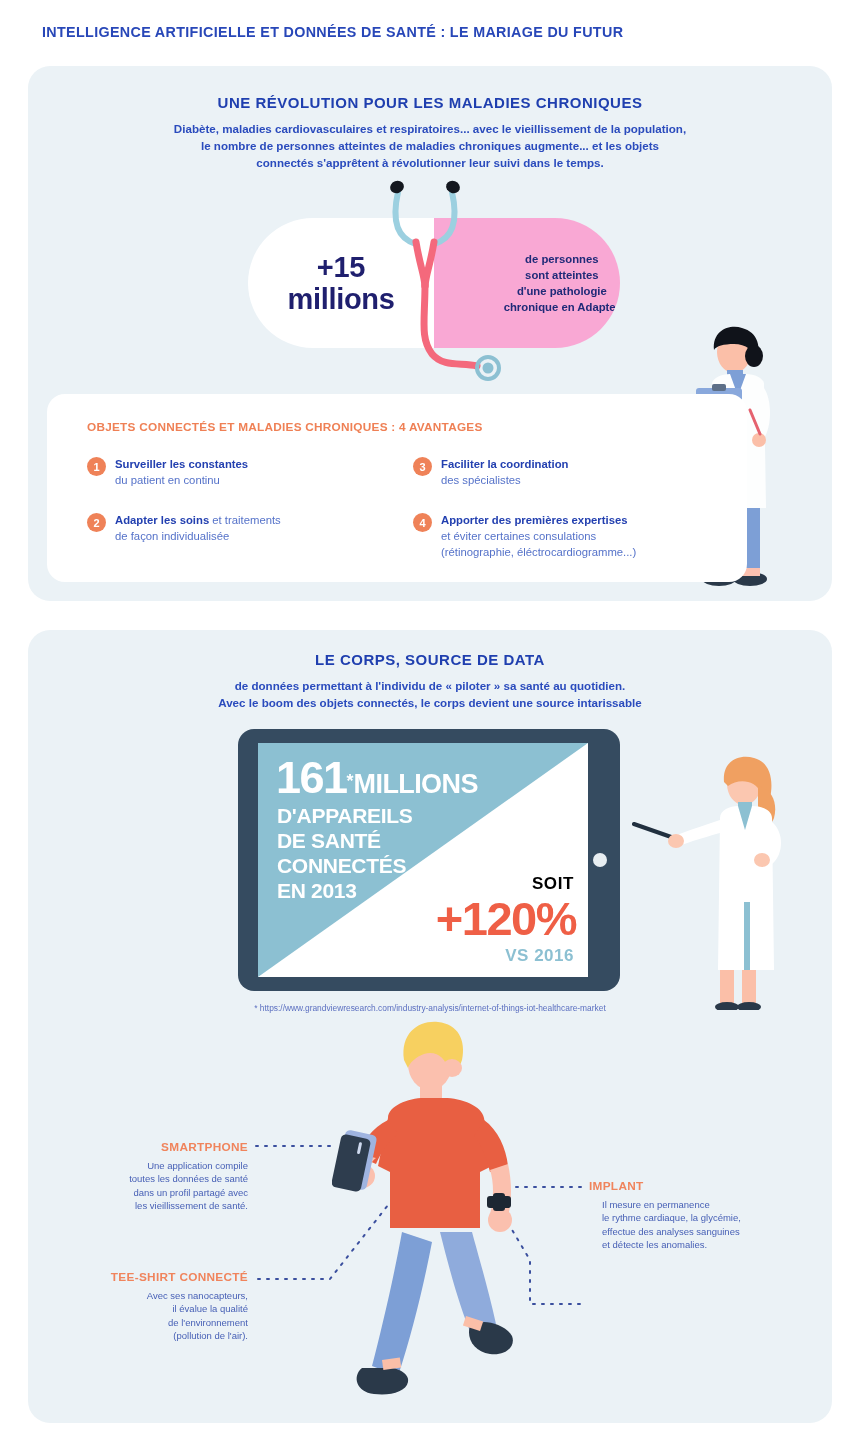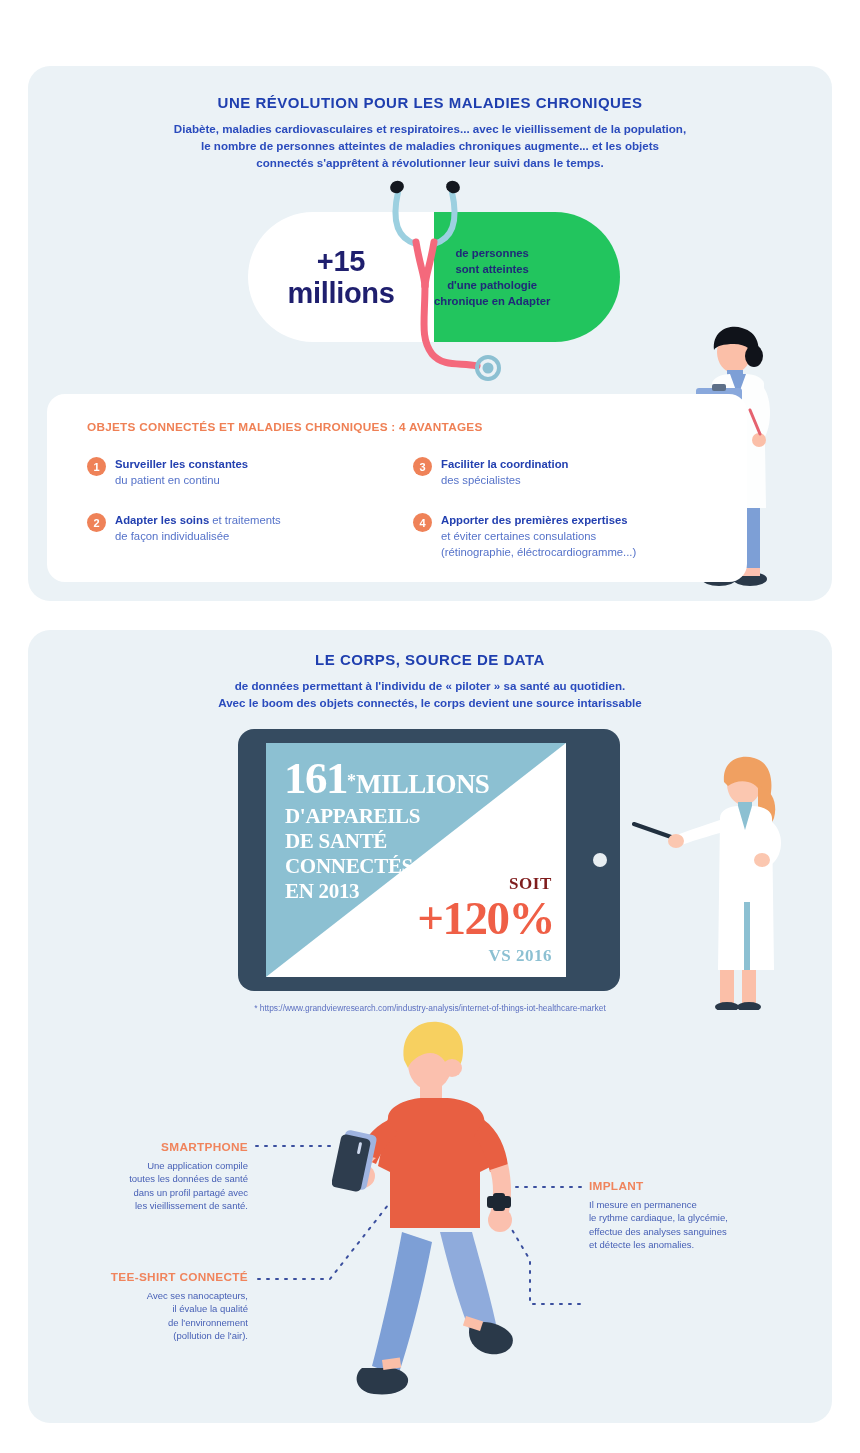--- a/index.html
+++ b/index.html
@@ -37,32 +37,32 @@
   }
   .sec-head .sub {
     margin-top: 9px; font-size: 11.6px; font-weight: bold;
     line-height: 1.48; color: #2a4bbd;
   }
   #head-1 { top: 94px; }
   #head-2 { top: 651px; }
 
   
   .capsule {
-    position: absolute; left: 248px; top: 212px;
+    position: absolute; left: 248px; top: 218px;
     width: 372px; height: 130px;
     border-radius: 65px; overflow: hidden;
     display: flex;
   }
   .capsule .left {
     width: 50%; background: #ffffff;
     display: flex; align-items: center; justify-content: center;
   }
   .capsule .right {
-    width: 50%; background: #22c55e;
-    display: flex; align-items: center; justify-content: flex-start;
+    width: 50%; background: #f9a8d4;
+    display: flex; align-items: center; justify-content: flex-end;
   }
   .big-num {
     color: #1f1f6e; font-weight: bold; text-align: center;
     font-size: 29px; line-height: 1.12; letter-spacing: -0.3px;
   }
   .cap-txt {
     color: #1f2a78; font-weight: bold; text-align: center;
     font-size: 11.3px; line-height: 1.42;
   }
 
@@ -99,23 +99,23 @@
   .adv-txt b { color: #2340b0; font-weight: bold; }
   .adv-txt .reg { color: #5572c9; font-weight: normal; }
 
   
   .tablet {
     position: absolute; left: 238px; top: 729px;
     width: 382px; height: 262px;
     background: #354b60; border-radius: 16px;
   }
   .tablet-screen {
-    position: absolute; left: 28px; top: 14px;
-    width: 300px; height: 234px;
-    background: #8cc0d2; overflow: hidden; font-family: Liberation Serif, serif;
+    position: absolute; left: 20px; top: 14px;
+    width: 330px; height: 234px;
+    background: #8cc0d2; overflow: hidden;
   }
   .tablet-screen .wedge {
     position: absolute; left: 0; top: 0; width: 100%; height: 100%;
   }
   .home-btn {
     position: absolute; right: 13px; top: 50%; transform: translateY(-50%);
     width: 14px; height: 14px; border-radius: 50%; background: #e8eef2;
   }
   .t-l1 {
     position: absolute; left: 18px; top: 9px;
@@ -124,21 +124,21 @@
   .t-161 { font-size: 45px; letter-spacing: -1.5px; vertical-align: baseline; }
   .t-star { font-size: 18px; vertical-align: super; }
   .t-mill { font-size: 27px; letter-spacing: -0.6px; }
   .t-l2 {
     position: absolute; left: 19px; top: 61px;
     color: #ffffff; font-weight: bold;
     font-size: 21px; line-height: 1.19; letter-spacing: -0.3px;
   }
   .t-soit {
     position: absolute; right: 14px; top: 131px;
-    color: #7f1d1d; font-weight: bold; font-size: 17px; letter-spacing: 0.6px;
+    color: #000000; font-weight: bold; font-size: 17px; letter-spacing: 0.6px;
   }
   .t-120 {
     position: absolute; right: 12px; top: 148px;
     color: #ef5f46; font-weight: bold; font-size: 47px; letter-spacing: -1.5px;
   }
   .t-vs {
     position: absolute; right: 14px; top: 203px;
     color: #8cc0d2; font-weight: bold; font-size: 17px; letter-spacing: 0.5px;
   }
 
@@ -157,34 +157,35 @@
   
   .connectors { position: absolute; left: 0; top: 1010px; }
 
   
   .anno { position: absolute; }
   .anno .t {
     font-size: 11.8px; font-weight: bold; letter-spacing: 0.3px;
     color: #f0845c; white-space: nowrap;
   }
   .anno .d {
-    margin-top: 5px; font-size: 9.5px; line-height: 1.42; color: #465fb5;
+    margin-top: 5px; font-size: 9.5px; line-height: 1.42; color: #465fb5; padding-left: 13px;
   }
   #anno-smartphone { left: 0px; top: 1140px; width: 248px; text-align: right; }
   #anno-smartphone .d { text-align: right; }
   #anno-teeshirt   { left: 0px; top: 1270px; width: 248px; text-align: right; }
   #anno-teeshirt .d { text-align: right; }
   #anno-implant    { left: 589px; top: 1179px; width: 230px; text-align: left; }
   #anno-montre     { left: 589px; top: 1296px; width: 230px; text-align: left; }
 </style>
 </head>
 <body>
 
 <div class="page">
 
+  <div class="main-title">INTELLIGENCE ARTIFICIELLE ET DONNÉES DE SANTÉ : LE MARIAGE DU FUTUR</div>
 
   <div class="panel" id="panel-1"></div>
 
   <div class="sec-head" id="head-1">
     <div class="h">UNE RÉVOLUTION POUR LES MALADIES CHRONIQUES</div>
     <div class="sub">
       <div>Diabète, maladies cardiovasculaires et respiratoires... avec le vieillissement de la population,</div>
       <div>le nombre de personnes atteintes de maladies chroniques augmente... et les objets</div>
       <div>connectés s'apprêtent à révolutionner leur suivi dans le temps.</div>
     </div>

